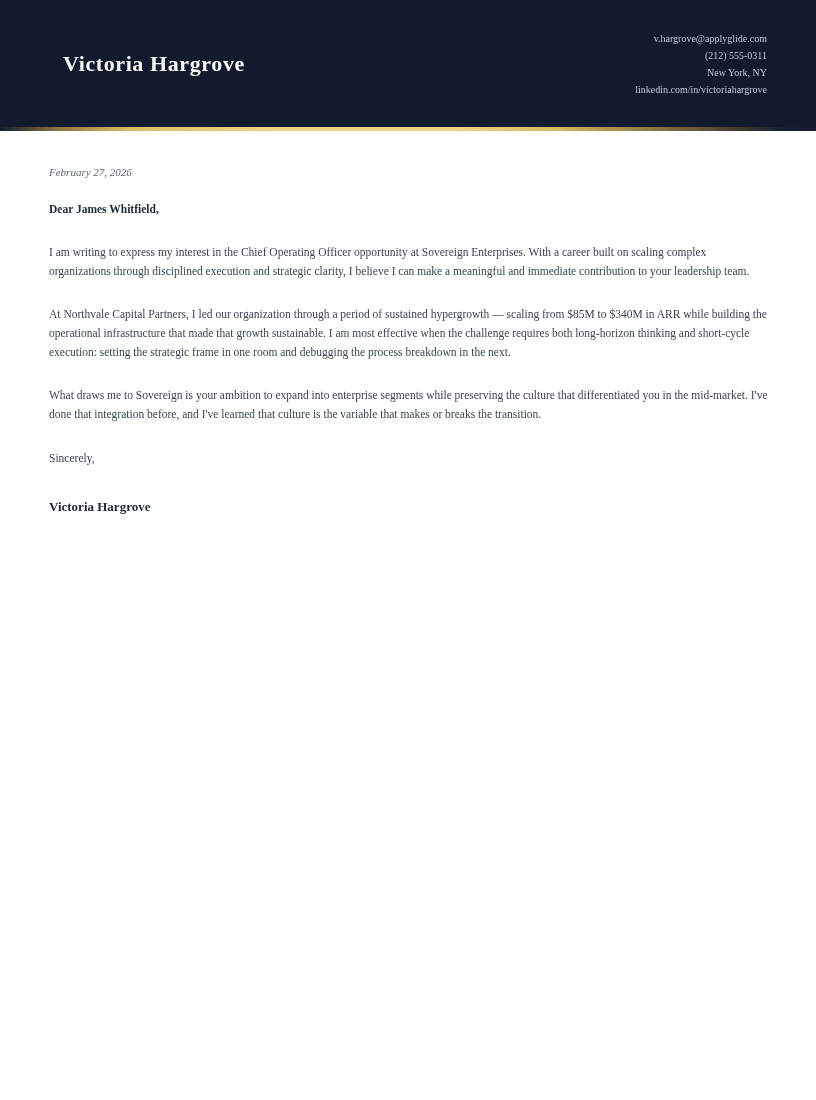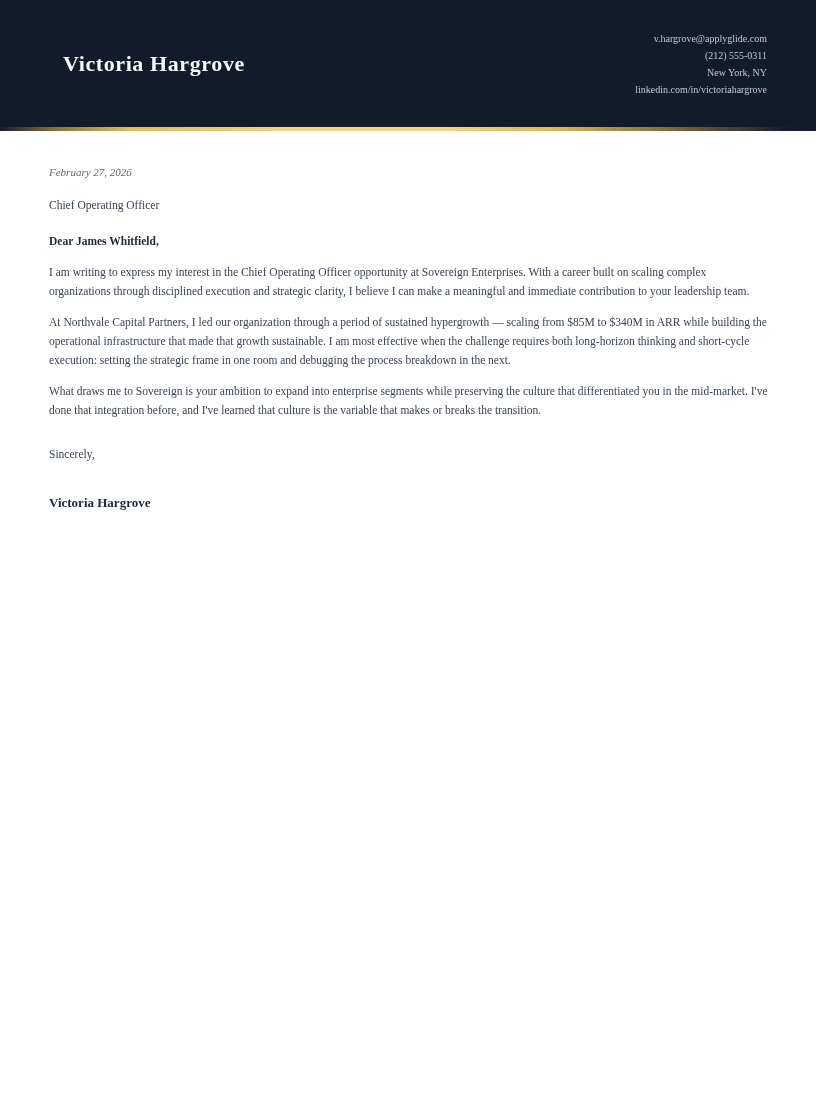--- a/index.html
+++ b/index.html
@@ -72,21 +72,21 @@
     color: #1e2836;
   }
   .salutation {
     margin-top: 18px;
     font-weight: bold;
     color: #1e2836;
     line-height: 19px;
     font-family: Liberation Serif, serif;
   }
   .para {
-    margin-top: 12px;
+    margin-top: 24px;
     line-height: 19px;
     text-align: left;
   }
   .para + .para { }
   .closing {
     margin-top: 25px;
     line-height: 19px;
   }
   .signature {
     margin-top: 29px;
@@ -110,21 +110,20 @@
       <div>linkedin.com/in/victoriahargrove</div>
     </div>
   </div>
 
   <div class="gold-divider"></div>
 
   <div class="letter">
     <div class="date">February 27, 2026</div>
 
     <div class="recipient">
-      <div>Chief Operating Officer</div>
     </div>
 
     <div class="salutation">Dear James Whitfield,</div>
 
     <p class="para">I am writing to express my interest in the Chief Operating Officer opportunity at Sovereign Enterprises. With a career built on scaling complex organizations through disciplined execution and strategic clarity, I believe I can make a meaningful and immediate contribution to your leadership team.</p>
     <p class="para">At Northvale Capital Partners, I led our organization through a period of sustained hypergrowth — scaling from $85M to $340M in ARR while building the operational infrastructure that made that growth sustainable. I am most effective when the challenge requires both long-horizon thinking and short-cycle execution: setting the strategic frame in one room and debugging the process breakdown in the next.</p>
     <p class="para">What draws me to Sovereign is your ambition to expand into enterprise segments while preserving the culture that differentiated you in the mid-market. I've done that integration before, and I've learned that culture is the variable that makes or breaks the transition.</p>
 
     <div class="closing">Sincerely,</div>
 

